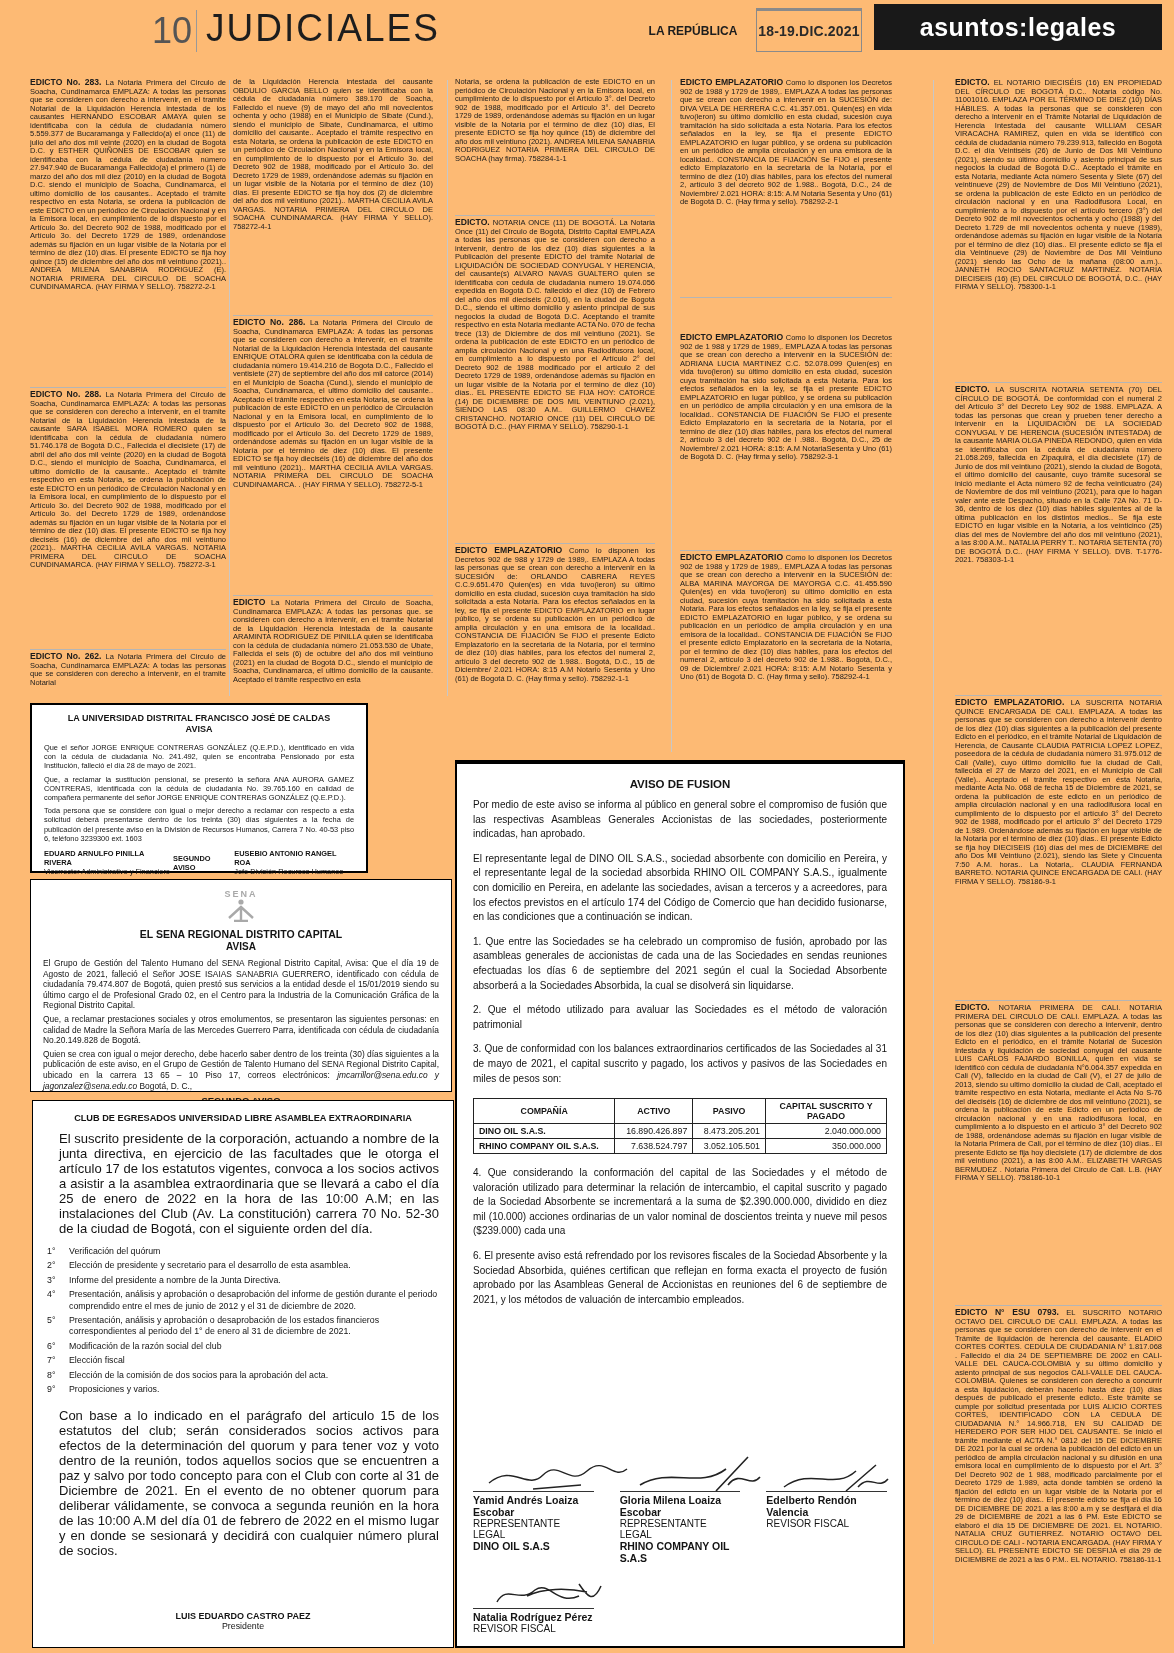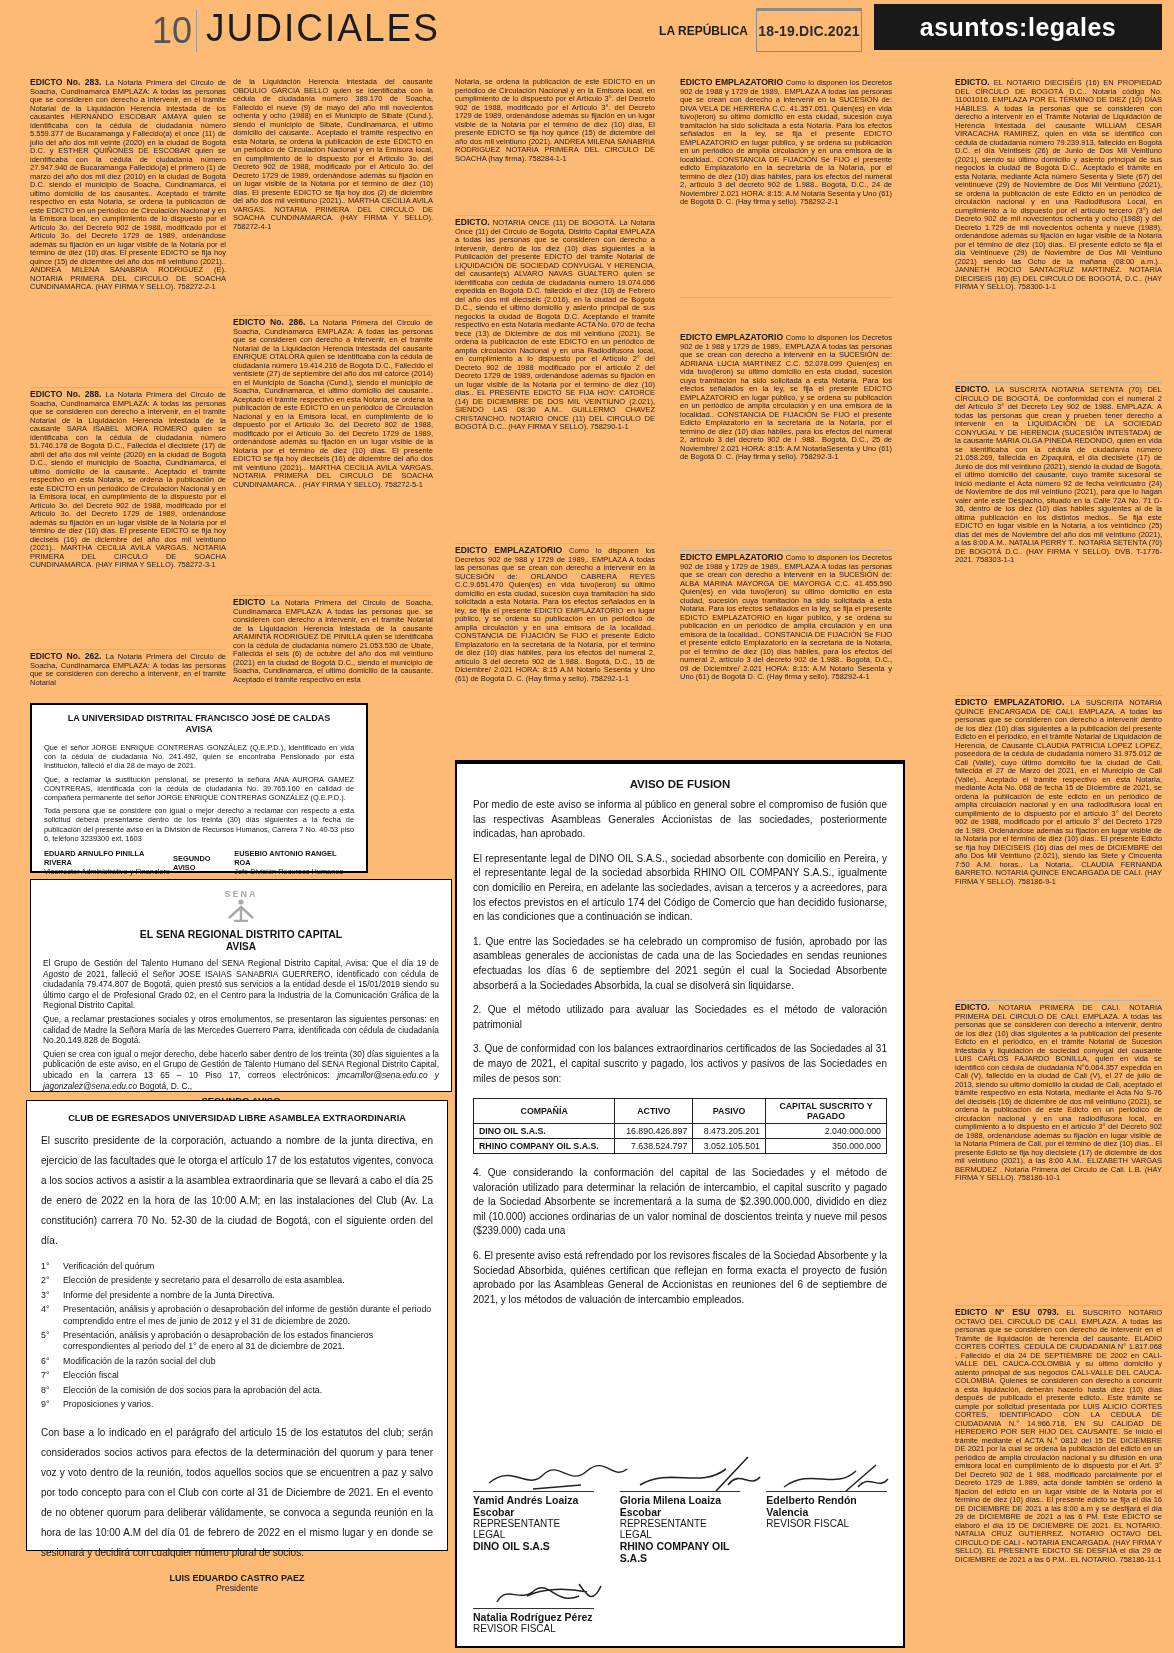--- a/index.html
+++ b/index.html
@@ -3,21 +3,21 @@
 <meta charset="utf-8">
 <style>
   html,body{margin:0;padding:0;background:#e9e9e9;}
   #page{position:relative;width:1174px;height:1653px;margin:0 auto;background:#fdba74;
         font-family:"Liberation Sans",sans-serif;color:#141414;overflow:hidden;}
 
   
   .hdr-pagenum{position:absolute;left:152px;top:10px;font-size:36px;color:#555;font-weight:400;}
   .hdr-divider{position:absolute;left:196px;top:10px;width:1px;height:42px;background:#999;}
   .hdr-section{position:absolute;left:206px;top:6px;font-size:37px;font-weight:500;letter-spacing:2px;color:#1d1d1d;transform:scaleY(1.05);transform-origin:top left;}
-  .hdr-paper{position:absolute;left:638px;top:24px;width:110px;text-align:right;font-size:12px;font-weight:bold;color:#1d1d1d;}
+  .hdr-paper{position:absolute;left:638px;top:24px;width:110px;text-align:center;font-size:12px;font-weight:bold;color:#1d1d1d;}
   .hdr-datebox{position:absolute;left:756px;top:8px;width:104px;height:40px;border:1px solid #8a8a8a;border-top:3px solid #8a8a8a;
                display:flex;align-items:center;justify-content:center;font-size:14px;font-weight:bold;color:#2a2a2a;letter-spacing:0.2px;}
   .hdr-brand{position:absolute;left:874px;top:4px;width:288px;height:46px;background:#191919;color:#fff;
              display:flex;align-items:center;justify-content:center;font-size:25px;font-weight:bold;letter-spacing:0.5px;}
 
   
   .vrule{position:absolute;width:1px;background:#c7c7c7;}
 
   
   .col{position:absolute;top:78px;}
@@ -38,21 +38,21 @@
 
   .sena-logo{align-self:center;margin:2px 0 2px 0;}
   .sena-title{text-align:center;font-weight:bold;font-size:10.5px;line-height:13px;}
   .sena-sub{text-align:center;font-weight:bold;font-size:10px;margin-bottom:3px;}
   .sena-p{font-size:8.4px;line-height:10.6px;text-align:justify;margin:3px 0 0 0;}
   .sena-second{font-weight:bold;text-align:center;font-size:9.5px;margin-top:4px;}
   .sena-bar{margin-top:auto;background:#111;color:#fff;text-align:center;font-weight:bold;font-size:10px;padding:3px 0;}
   .em{font-style:italic;}
 
   .club-title{text-align:center;font-weight:bold;font-size:9.2px;margin-bottom:8px;}
-  .club-p{font-size:10px;line-height:20px;text-align:justify;margin:0 0 10px 0;}
+  .club-p{font-size:13px;line-height:15px;text-align:justify;margin:0 0 10px 12px;}
   .club-item{display:flex;font-size:8.8px;line-height:11.4px;margin-bottom:3px;}
   .club-item .num{width:22px;flex:0 0 22px;}
   .club-sign{margin-top:auto;text-align:center;padding-bottom:4px;}
   .club-sign .nm{font-weight:bold;font-size:9px;}
   .club-sign .rl{font-size:8.8px;}
 
   
   #fusion{position:absolute;left:455px;top:760px;width:450px;height:888px;box-sizing:border-box;
           border:2px solid #000;border-top:4px solid #000;background:#fff;padding:12px 16px;display:flex;flex-direction:column;}
   .fus-title{text-align:center;font-weight:bold;font-size:11.5px;margin:2px 0 8px 0;}
@@ -185,21 +185,21 @@
       <div class="sena-title">EL SENA REGIONAL DISTRITO CAPITAL</div>
       <div class="sena-sub">AVISA</div>
       <p class="sena-p">El Grupo de Gestión del Talento Humano del SENA Regional Distrito Capital, Avisa: Que el día 19 de Agosto de 2021, falleció el Señor JOSE ISAIAS SANABRIA GUERRERO, identificado con cédula de ciudadanía 79.474.807 de Bogotá, quien prestó sus servicios a la entidad desde el 15/01/2019 siendo su último cargo el de Profesional Grado 02, en el Centro para la Industria de la Comunicación Gráfica de la Regional Distrito Capital.</p>
       <p class="sena-p">Que, a reclamar prestaciones sociales y otros emolumentos, se presentaron las siguientes personas: en calidad de Madre la Señora María de las Mercedes Guerrero Parra, identificada con cédula de ciudadanía No.20.149.828 de Bogotá.</p>
       <p class="sena-p"><span>Quien se crea con igual o mejor derecho, debe hacerlo saber dentro de los treinta (30) días siguientes a la publicación de este aviso, en el Grupo de Gestión de Talento Humano del SENA Regional Distrito Capital, ubicado en la carrera 13 65 – 10 Piso 17, correos electrónicos:</span> <span class="em">jmcarrillor@sena.edu.co y jagonzalez@sena.edu.co</span> <span>Bogotá, D. C.,</span></p>
       <div class="sena-second">SEGUNDO AVISO</div>
       <div class="sena-bar">www.sena.edu.co</div>
     </div>
   </div>
 
-  <div class="boxad" style="left:26px;top:1100px;width:422px;height:451px;border-width:1.5px;align-items:center;">
+  <div class="boxad" style="left:32px;top:1100px;width:422px;height:548px;border-width:1.5px;align-items:center;">
     <div class="inner" style="padding:12px 14px;">
       <div class="club-title">CLUB DE EGRESADOS UNIVERSIDAD LIBRE ASAMBLEA EXTRAORDINARIA</div>
       <p class="club-p">El suscrito presidente de la corporación, actuando a nombre de la junta directiva, en ejercicio de las facultades que le otorga el artículo 17 de los estatutos vigentes, convoca a los socios activos a asistir a la asamblea extraordinaria que se llevará a cabo el día 25 de enero de 2022 en la hora de las 10:00 A.M; en las instalaciones del Club (Av. La constitución) carrera 70 No. 52-30 de la ciudad de Bogotá, con el siguiente orden del día.</p>
       <div class="club-item">
           <span class="num">1°</span>
           <span>Verificación del quórum</span>
         </div>
       <div class="club-item">
           <span class="num">2°</span>
           <span>Elección de presidente y secretario para el desarrollo de esta asamblea.</span>

